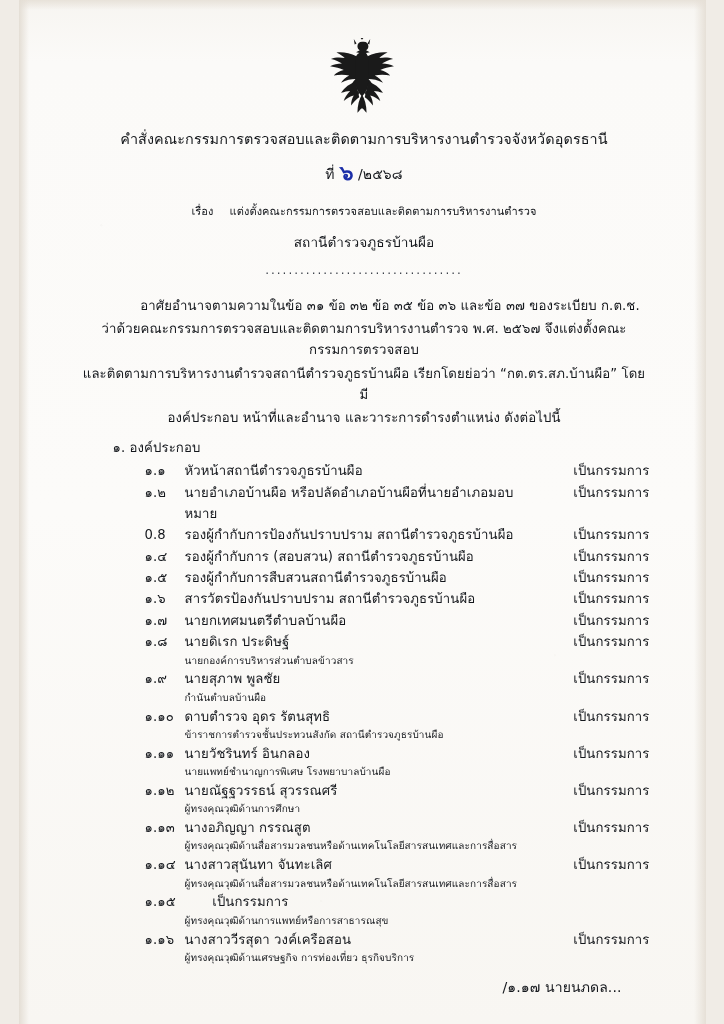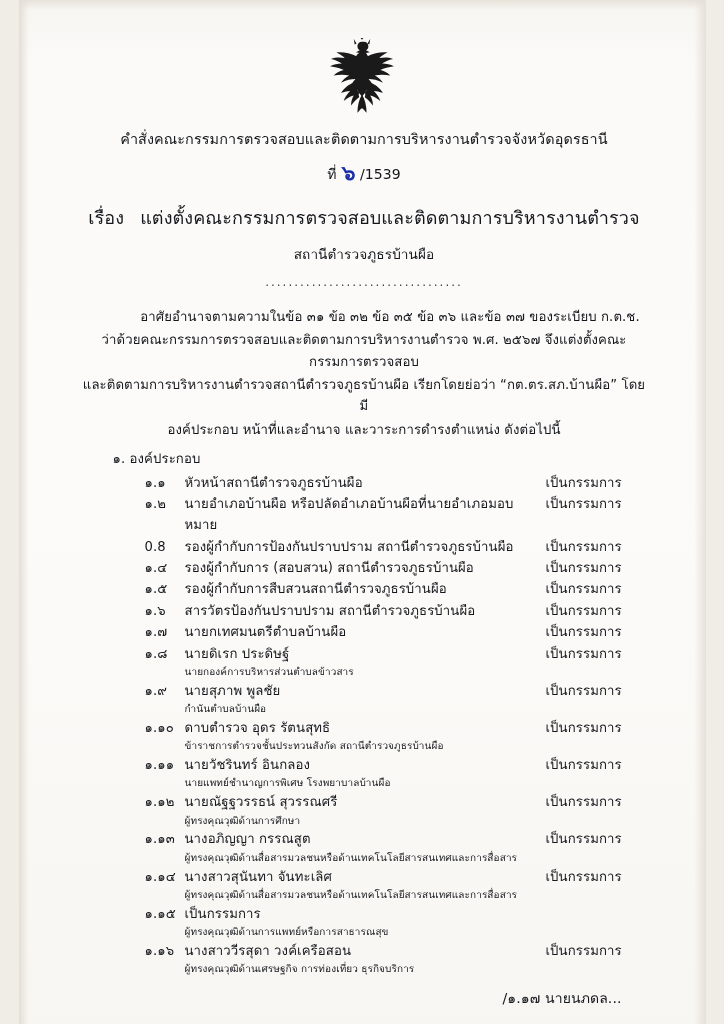--- a/index.html
+++ b/index.html
@@ -80,21 +80,21 @@
   }
   .order-no .handwritten {
     font-family: "DejaVu Serif", serif;
     font-size: 21px;
     color: #1b2ea8;
     transform: translateY(1px) rotate(-4deg);
     display: inline-block;
     font-weight: 700;
   }
   .subject-line {
-    font-size: 18px;
+    font-size: 11px;
     margin: 0 0 10px 0;
   }
   .subject-line .lbl { margin-right: 16px; }
   .station-line {
     font-size: 13.6px;
     margin: 0 0 8px 0;
     text-align: center;
   }
   .dots {
     text-align: center;
@@ -129,21 +129,21 @@
     min-width: 40px;
     flex: 0 0 auto;
   }
   .item .txt {
     flex: 1 1 auto;
     padding-right: 8px;
   }
   .item .role {
     flex: 0 0 auto;
     width: 104px;
-    text-align: left;
+    text-align: right;
   }
   .sub {
     padding-left: 106px;
     font-size: 10px;
     line-height: 1.58;
   }
 
   .footer-note {
     margin-top: 10px;
     text-align: right;
@@ -197,21 +197,21 @@
   </div>
 
   <div class="doc-body">
 
     <div class="title-block">
       <div class="title-line">คำสั่งคณะกรรมการตรวจสอบและติดตามการบริหารงานตำรวจจังหวัดอุดรธานี</div>
 
       <div class="order-no">
         <span>ที่</span>
         <span class="handwritten">๖</span>
-        <span>/1539</span>
+        <span>/๒๕๖๘</span>
       </div>
 
       <div class="subject-line">
         <span class="lbl">เรื่อง</span><span>แต่งตั้งคณะกรรมการตรวจสอบและติดตามการบริหารงานตำรวจ</span>
       </div>
 
       <div class="station-line">สถานีตำรวจภูธรบ้านผือ</div>
 
       <div class="dots">..................................</div>
     </div>

